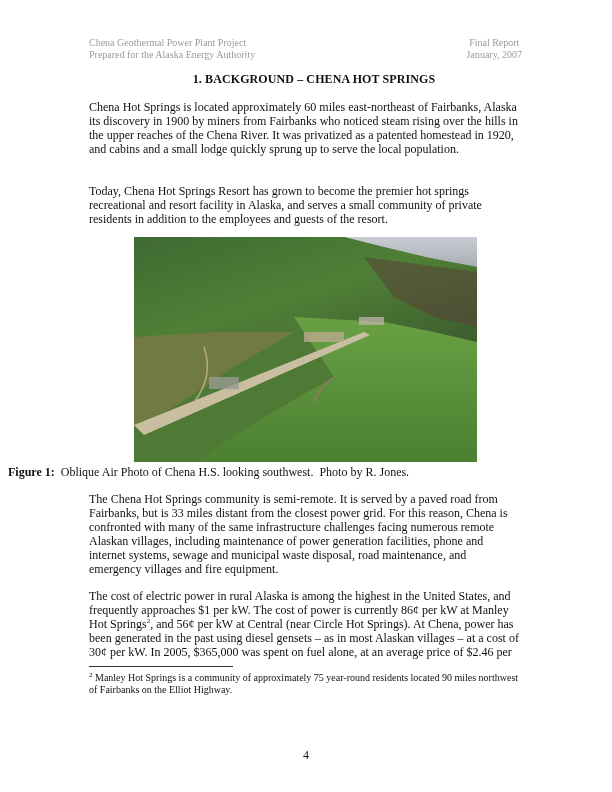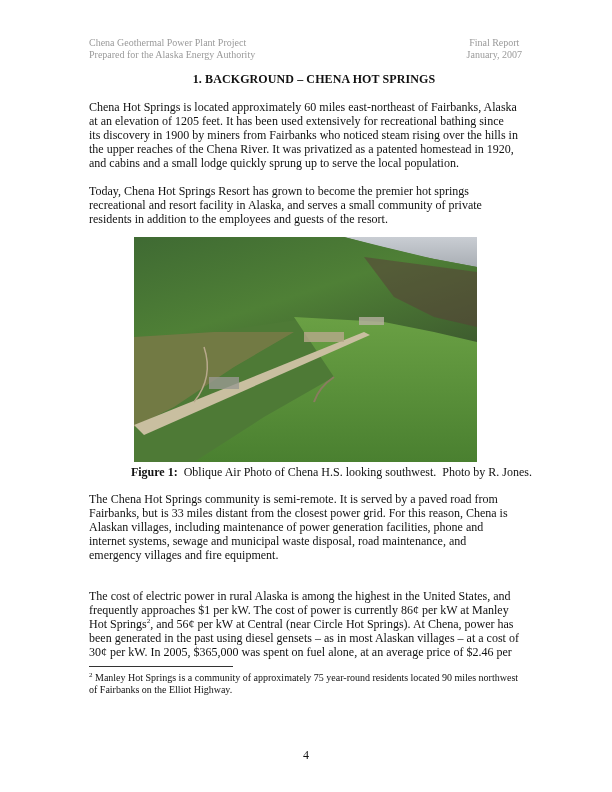--- a/index.html
+++ b/index.html
@@ -6,21 +6,21 @@
   body { width: 612px; height: 792px; position: relative; overflow: hidden;
          font-family: "Liberation Serif", "DejaVu Serif", serif; color: #111; }
   .hdr { position: absolute; top: 37px; font-size: 10px; line-height: 12px; color: #9a9a9a; }
   .hdr.left { left: 89px; }
   .hdr.right { right: 90px; text-align: center; }
   .title { position: absolute; top: 72px; left: 0; width: 612px; text-align: center;
            font-weight: bold; font-size: 12px; letter-spacing: 0.1px; padding-left: 8px; }
   .para { position: absolute; left: 89px; width: 440px; font-size: 12px; line-height: 14px; }
   .para .ln { display: block; white-space: nowrap; }
   .photo { position: absolute; left: 134px; top: 237px; width: 343px; height: 225px; overflow: hidden; }
-  .caption { position: absolute; top: 465px; left: 0; width: 532px; text-align: right; font-size: 12px; }
+  .caption { position: absolute; top: 465px; left: 0; width: 532px; text-align: left; font-size: 12px; padding-left: 8px; }
   .caption b { font-weight: bold; }
   .fn-rule { position: absolute; left: 89px; top: 666px; width: 144px; height: 0; border-top: 1px solid #333; }
   .footnote { position: absolute; left: 89px; top: 672px; width: 440px; font-size: 10px; line-height: 12px; }
   .footnote .ln { display: block; white-space: nowrap; }
   sup { font-size: 7px; line-height: 0; vertical-align: super; }
   .pgnum { position: absolute; top: 748px; left: 0; width: 612px; text-align: center; font-size: 12px; }
 </style>
 </head>
 <body>
 
@@ -30,21 +30,20 @@
 </div>
 <div class="hdr right">
   <div>Final Report</div>
   <div>January, 2007</div>
 </div>
 
 <div class="title">1.  BACKGROUND – CHENA HOT SPRINGS</div>
 
 <div class="para" style="top:100px;">
   <span class="ln">Chena Hot Springs is located approximately 60 miles east-northeast of Fairbanks, Alaska</span>
-  <span class="ln">at an elevation of 1205 feet.  It has been used extensively for recreational bathing since</span>
   <span class="ln">its discovery in 1900 by miners from Fairbanks who noticed steam rising over the hills in</span>
   <span class="ln">the upper reaches of the Chena River.  It was privatized as a patented homestead in 1920,</span>
   <span class="ln">and cabins and a small lodge quickly sprung up to serve the local population.</span>
 </div>
 
 <div class="para" style="top:184px;">
   <span class="ln">Today, Chena Hot Springs Resort has grown to become the premier hot springs</span>
   <span class="ln">recreational and resort facility in Alaska, and serves a small community of private</span>
   <span class="ln">residents in addition to the employees and guests of the resort.</span>
 </div>
@@ -81,20 +80,21 @@
   </svg>
 </div>
 
 <div class="caption">
   <b>Figure 1:</b><span style="white-space:pre;">  Oblique Air Photo of Chena H.S. looking southwest.  Photo by R. Jones.</span>
 </div>
 
 <div class="para" style="top:492px;">
   <span class="ln">The Chena Hot Springs community is semi-remote.  It is served by a paved road from</span>
   <span class="ln">Fairbanks, but is 33 miles distant from the closest power grid.  For this reason, Chena is</span>
+  <span class="ln">confronted with many of the same infrastructure challenges facing numerous remote</span>
   <span class="ln">Alaskan villages, including maintenance of power generation facilities, phone and</span>
   <span class="ln">internet systems, sewage and municipal waste disposal, road maintenance, and</span>
   <span class="ln">emergency villages and fire equipment.</span>
 </div>
 
 <div class="para" style="top:589px;">
   <span class="ln">The cost of electric power in rural Alaska is among the highest in the United States, and</span>
   <span class="ln">frequently approaches $1 per kW.  The cost of power is currently 86¢ per kW at Manley</span>
   <span class="ln"><span>Hot Springs</span><sup>2</sup><span>, and 56¢ per kW at Central (near Circle Hot Springs).  At Chena, power has</span></span>
   <span class="ln">been generated in the past using diesel gensets – as in most Alaskan villages – at a cost of</span>

